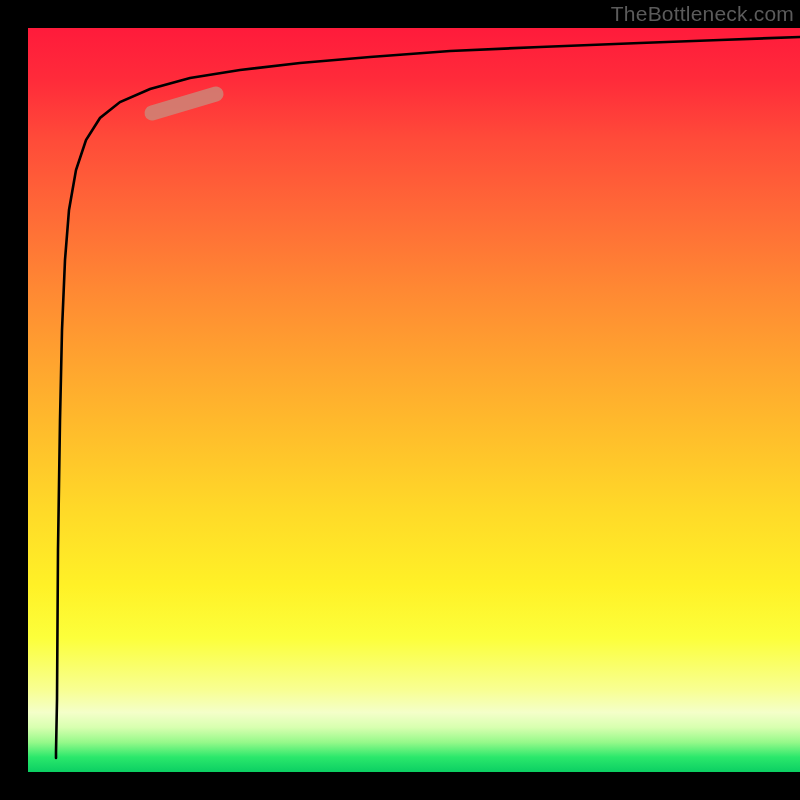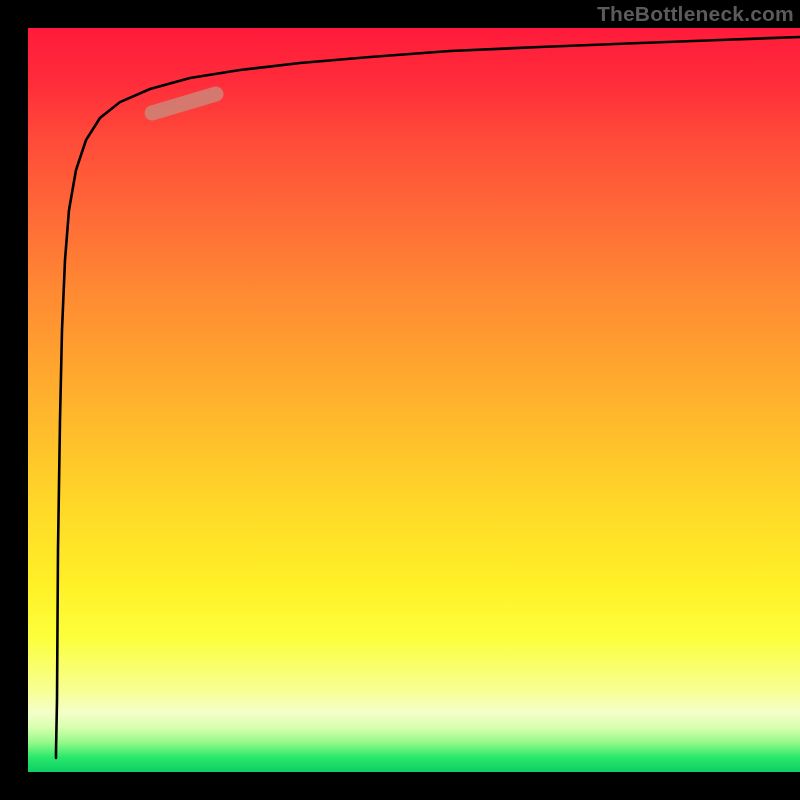--- a/index.html
+++ b/index.html
@@ -10,21 +10,21 @@
     position: relative;
     font-family: Arial, Helvetica, sans-serif;
     overflow: hidden;
   }
   .watermark {
     position: absolute;
     top: 2px;
     right: 6px;
     color: #5b5b5b;
     font-size: 21px;
-    font-weight: bold;
+    font-weight: normal;
     z-index: 10;
     letter-spacing: 0.2px;
   }
   .plot-area {
     position: absolute;
     left: 28px;
     top: 28px;
     width: 772px;
     height: 744px;
     background: linear-gradient(to bottom,

